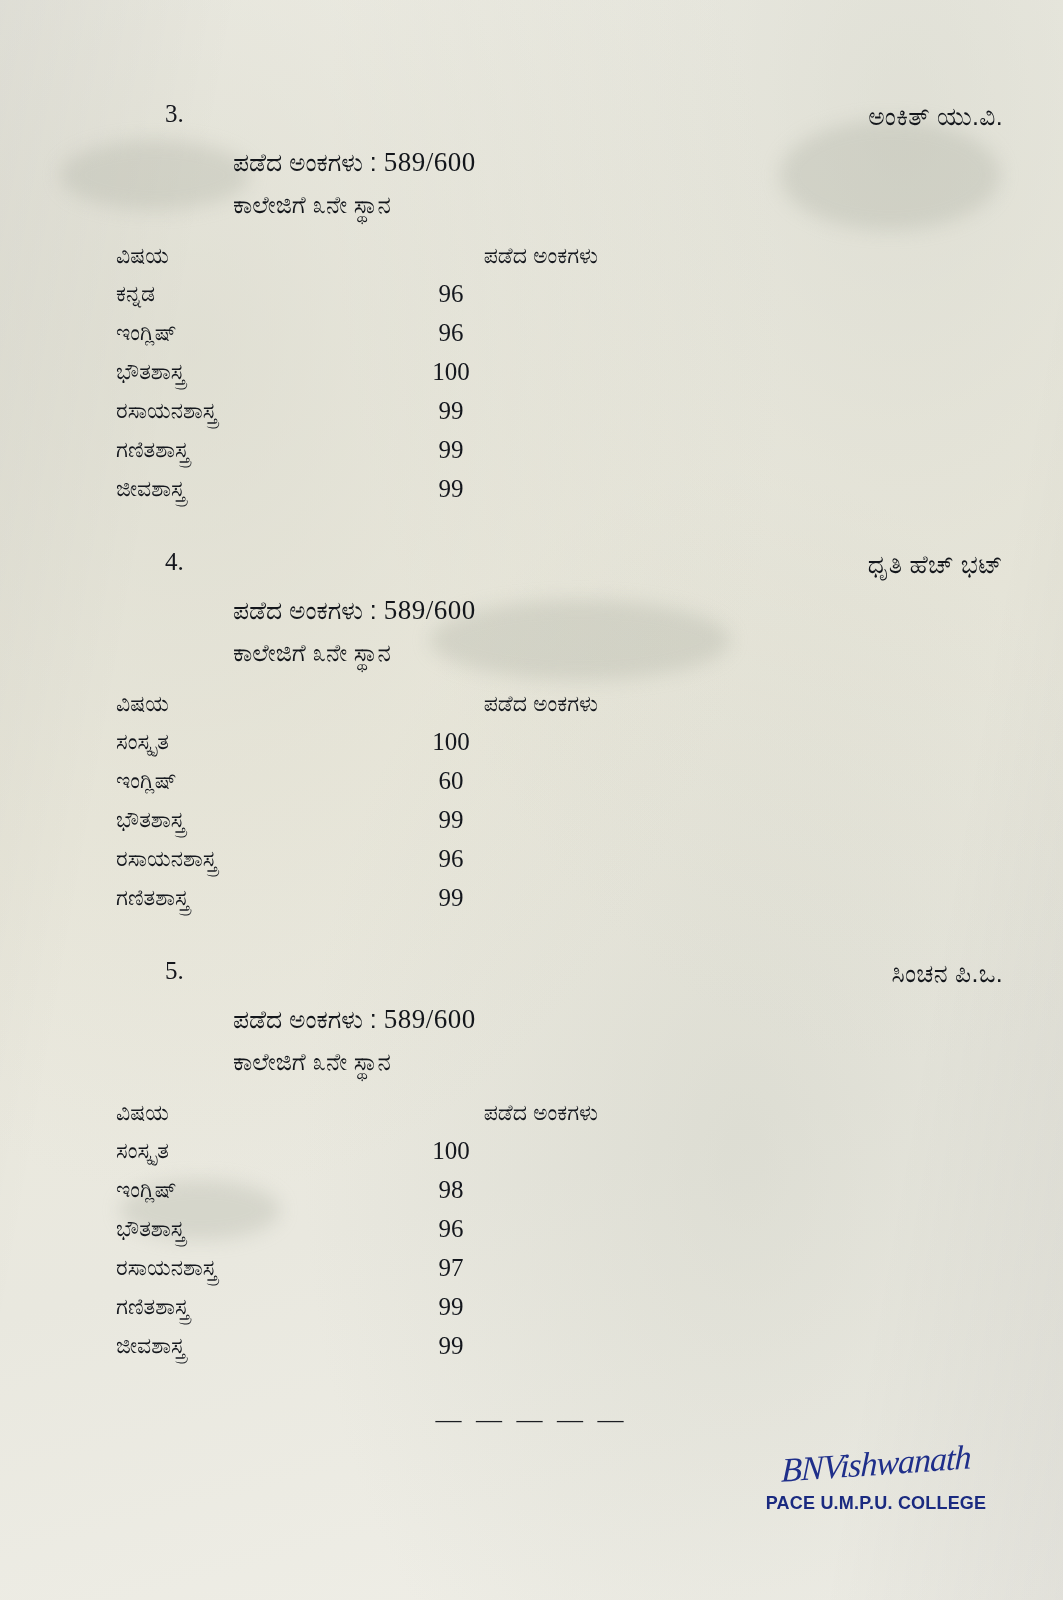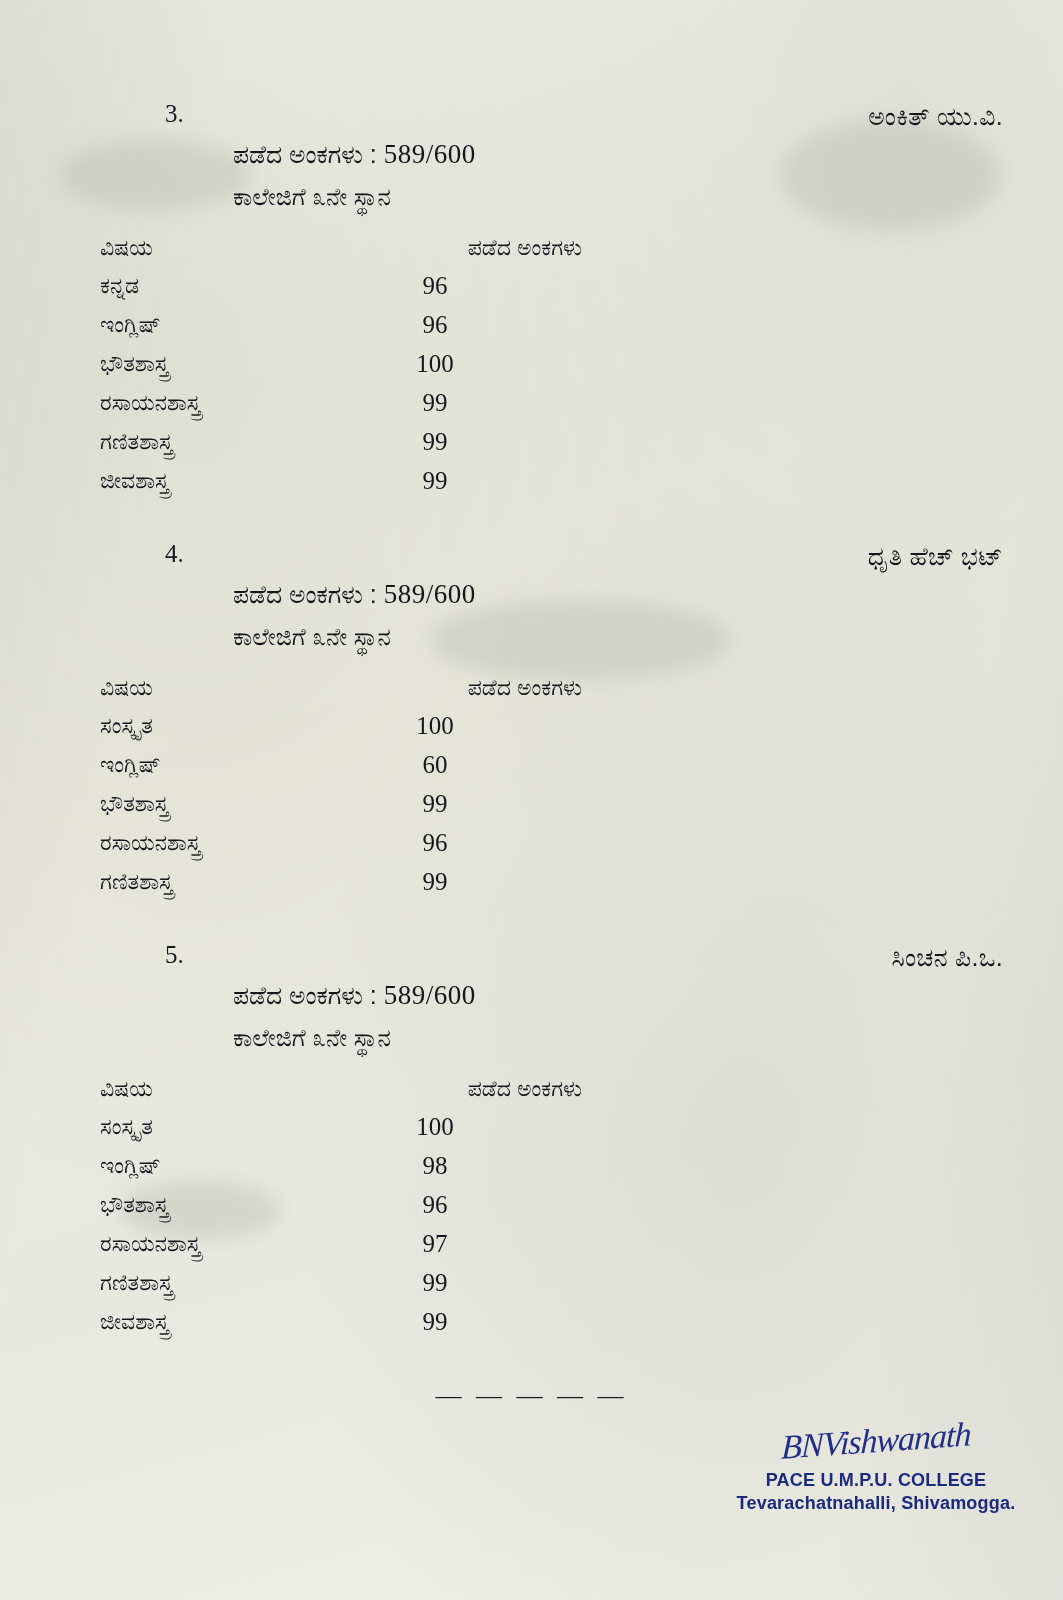--- a/index.html
+++ b/index.html
@@ -64,38 +64,38 @@
   .name {
     font-size: 25px;
     line-height: 1.35;
     letter-spacing: 0.3px;
     color: #13161b;
     text-align: right;
   }
   .marks-line {
     font-size: 25px;
     line-height: 1.5;
-    margin-top: 0;
+    margin-top: 8px;
     color: #13161b;
   }
   .marks-line .score {
     font-family: "Liberation Serif", serif;
     font-size: 27px;
     letter-spacing: 0.5px;
   }
   .rank-line {
     font-size: 24px;
     line-height: 1.45;
     margin-top: 6px;
     color: #13161b;
   }
 
   table.subject-table {
     margin-top: 14px;
-    margin-left: 40px;
+    margin-left: 56px;
     border-collapse: collapse;
   }
   table.subject-table th,
   table.subject-table td {
     padding: 6px 0 5px 0;
     text-align: left;
     font-weight: normal;
   }
   table.subject-table th.h-subject,
   table.subject-table td.c-subject {
@@ -328,16 +328,15 @@
       </table>
     </div>
 
     <div class="divider">— — — — —</div>
 
   </div>
 
   <div class="sign-block">
     <div class="signature">BNVishwanath</div>
     <div class="sign-college">PACE U.M.P.U. COLLEGE</div>
-    <div class="sign-addr">Tevarachatnahalli, Shivamogga.</div>
   </div>
 
 </div>
 
 </body></html>

